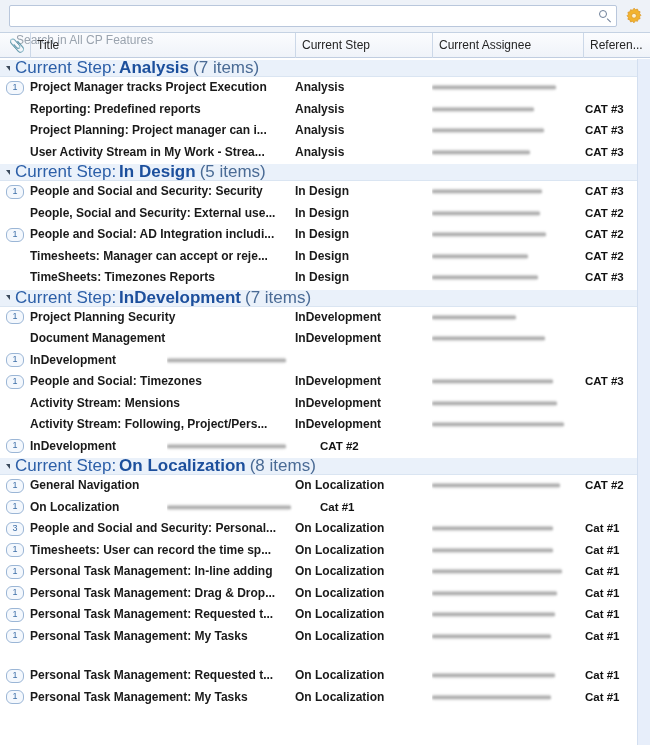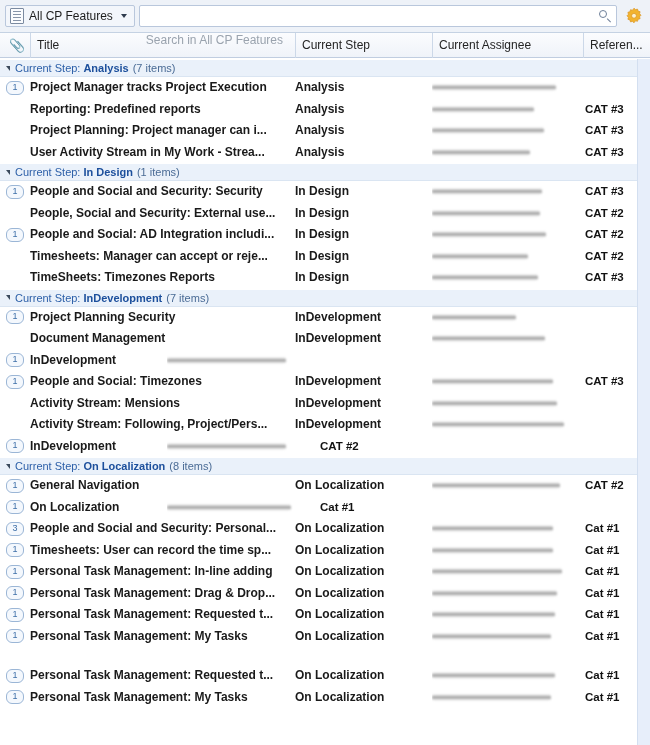--- a/index.html
+++ b/index.html
@@ -178,21 +178,21 @@
     background: #ffffff;
   }
   .group-header {
     height: 18px;
     background: #eaf1fa;
     border-top: 1px solid #ffffff;
     border-bottom: 1px solid #dae5f2;
     display: flex;
     align-items: center;
     padding-left: 6px;
-    font-size: 11px;
+    font-size: 17px;
     color: #2c5fa8;
     box-sizing: border-box;
     cursor: pointer;
   }
   .tri {
     width: 0; height: 0;
     border-left: 4px solid transparent;
     border-top: 5px solid #3b4a5c;
     margin-right: 5px;
     flex: 0 0 auto;
@@ -283,25 +283,20 @@
     border-left: 1px solid #d3dff0;
     box-sizing: border-box;
   }
   .spacer-gap { height: 18px; background:#ffffff; }
 </style>
 </head>
 <body>
 
 <div id="toolbar">
 
-  <div id="scope-select">
-    <span class="list-icon"></span>
-    <span id="scope-label">All CP Features</span>
-    <span class="caret-down"></span>
-  </div>
 
   <div id="search-box">
     <input id="search-input" type="text" placeholder="Search in All CP Features" style="">
     <span class="magnifier"></span>
   </div>
 
   <div id="gear-button">
     <svg width="18" height="18" viewBox="0 0 18 18">
       <g fill="#f2b32e" stroke="#d9952a" stroke-width="0.7">
         <path d="M9 1.2l1.5 1.4 2-0.5 0.6 2 2 0.6-0.5 2 1.4 1.5-1.4 1.5 0.5 2-2 0.6-0.6 2-2-0.5L9 15.8l-1.5-1.4-2 0.5-0.6-2-2-0.6 0.5-2L2 8.8l1.4-1.5-0.5-2 2-0.6 0.6-2 2 0.5z"></path>
@@ -366,21 +361,21 @@
           <div class="redact" style="width: 98px;"></div>
         </div>
         <div class="cell cell-ref">CAT #3</div>
       </div>
     </div>
     <div class="group">
       <div class="group-header">
         <span class="tri"></span>
         <span class="gh-prefix">Current Step:</span>
         <span class="gh-value">In Design</span>
-        <span class="gh-count">(1 items)</span>
+        <span class="gh-count">(5 items)</span>
       </div>
       <div class="row">
         <div class="cell cell-badge">
           <div class="badge">1</div>
         </div>
         <div class="cell cell-title">People and Social and Security: Security</div>
         <div class="cell cell-step">In Design</div>
         <div class="cell cell-assign">
           <div class="redact" style="width: 110px;"></div>
         </div>

